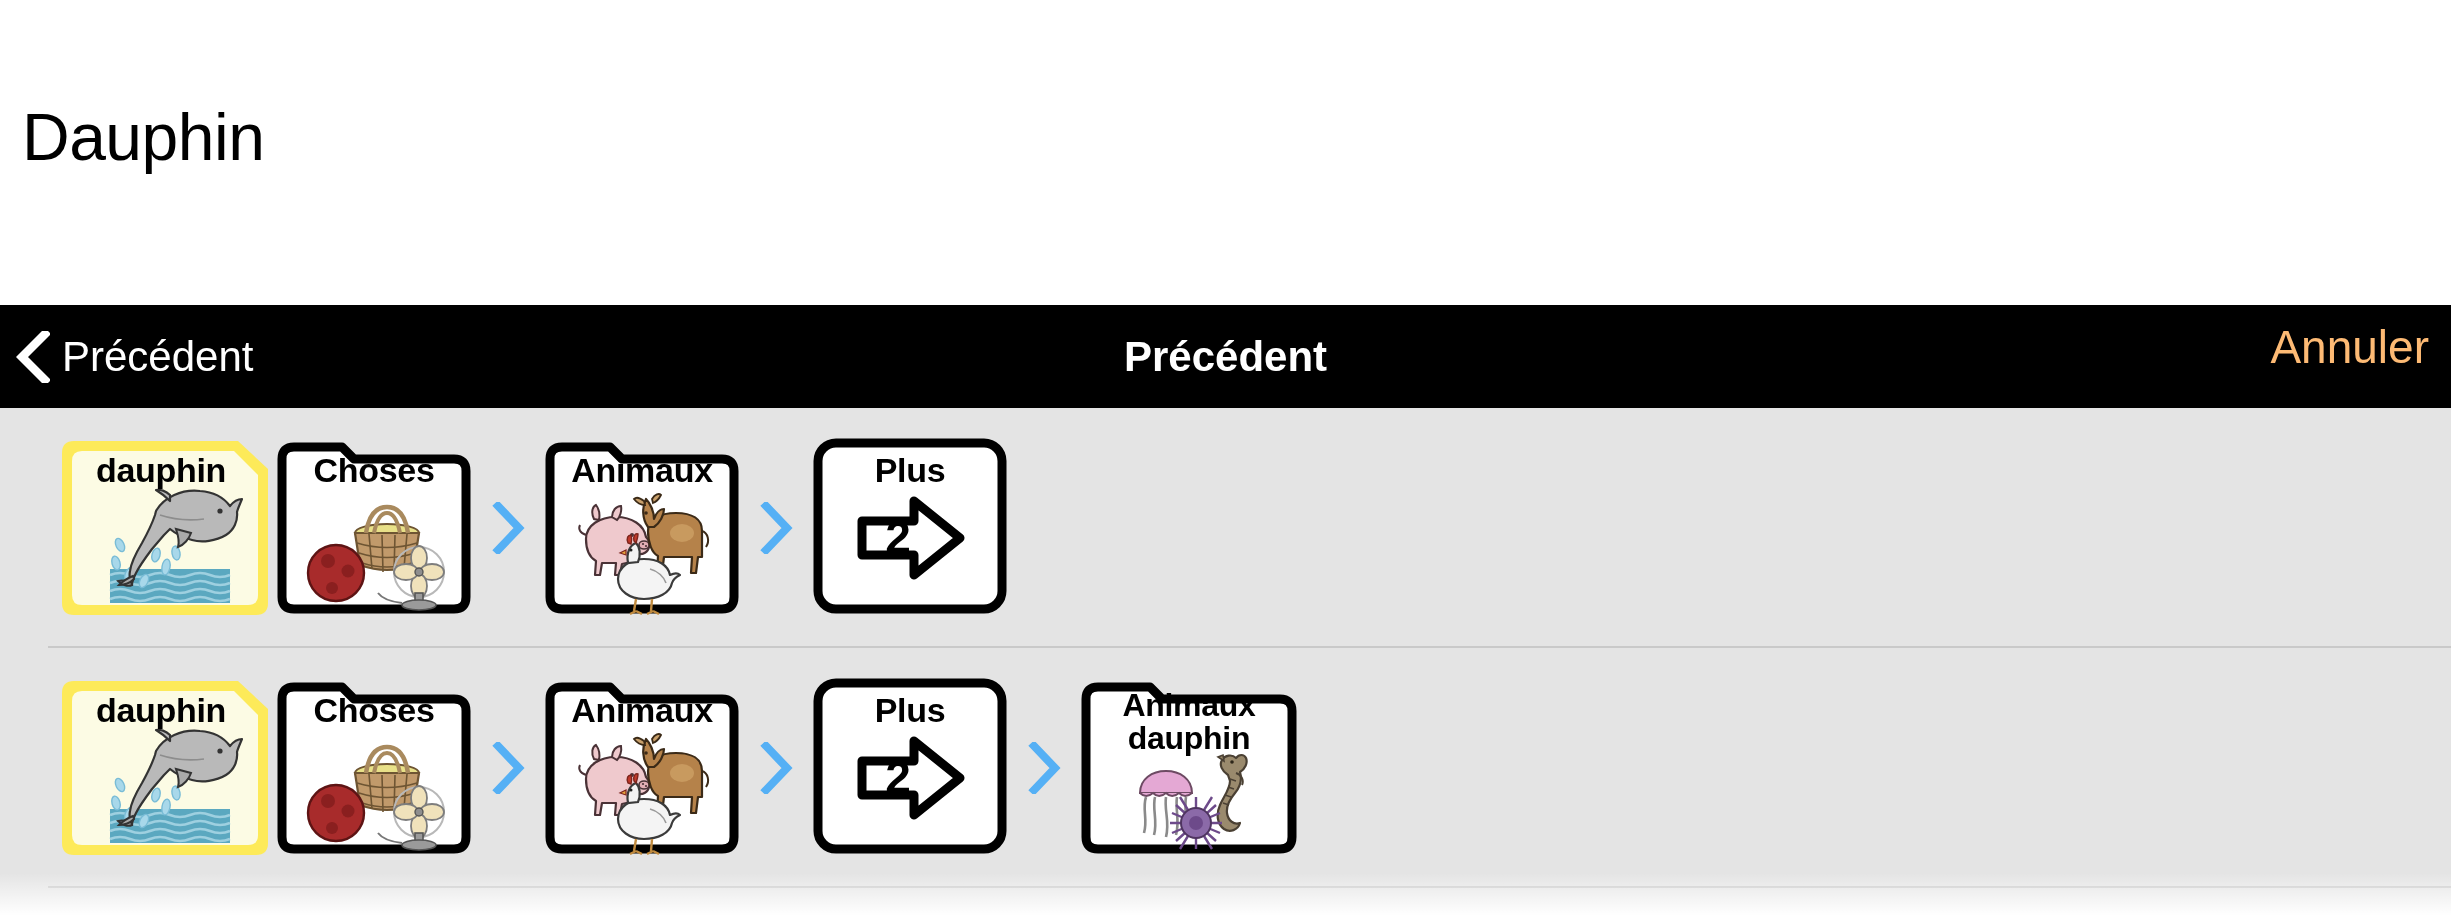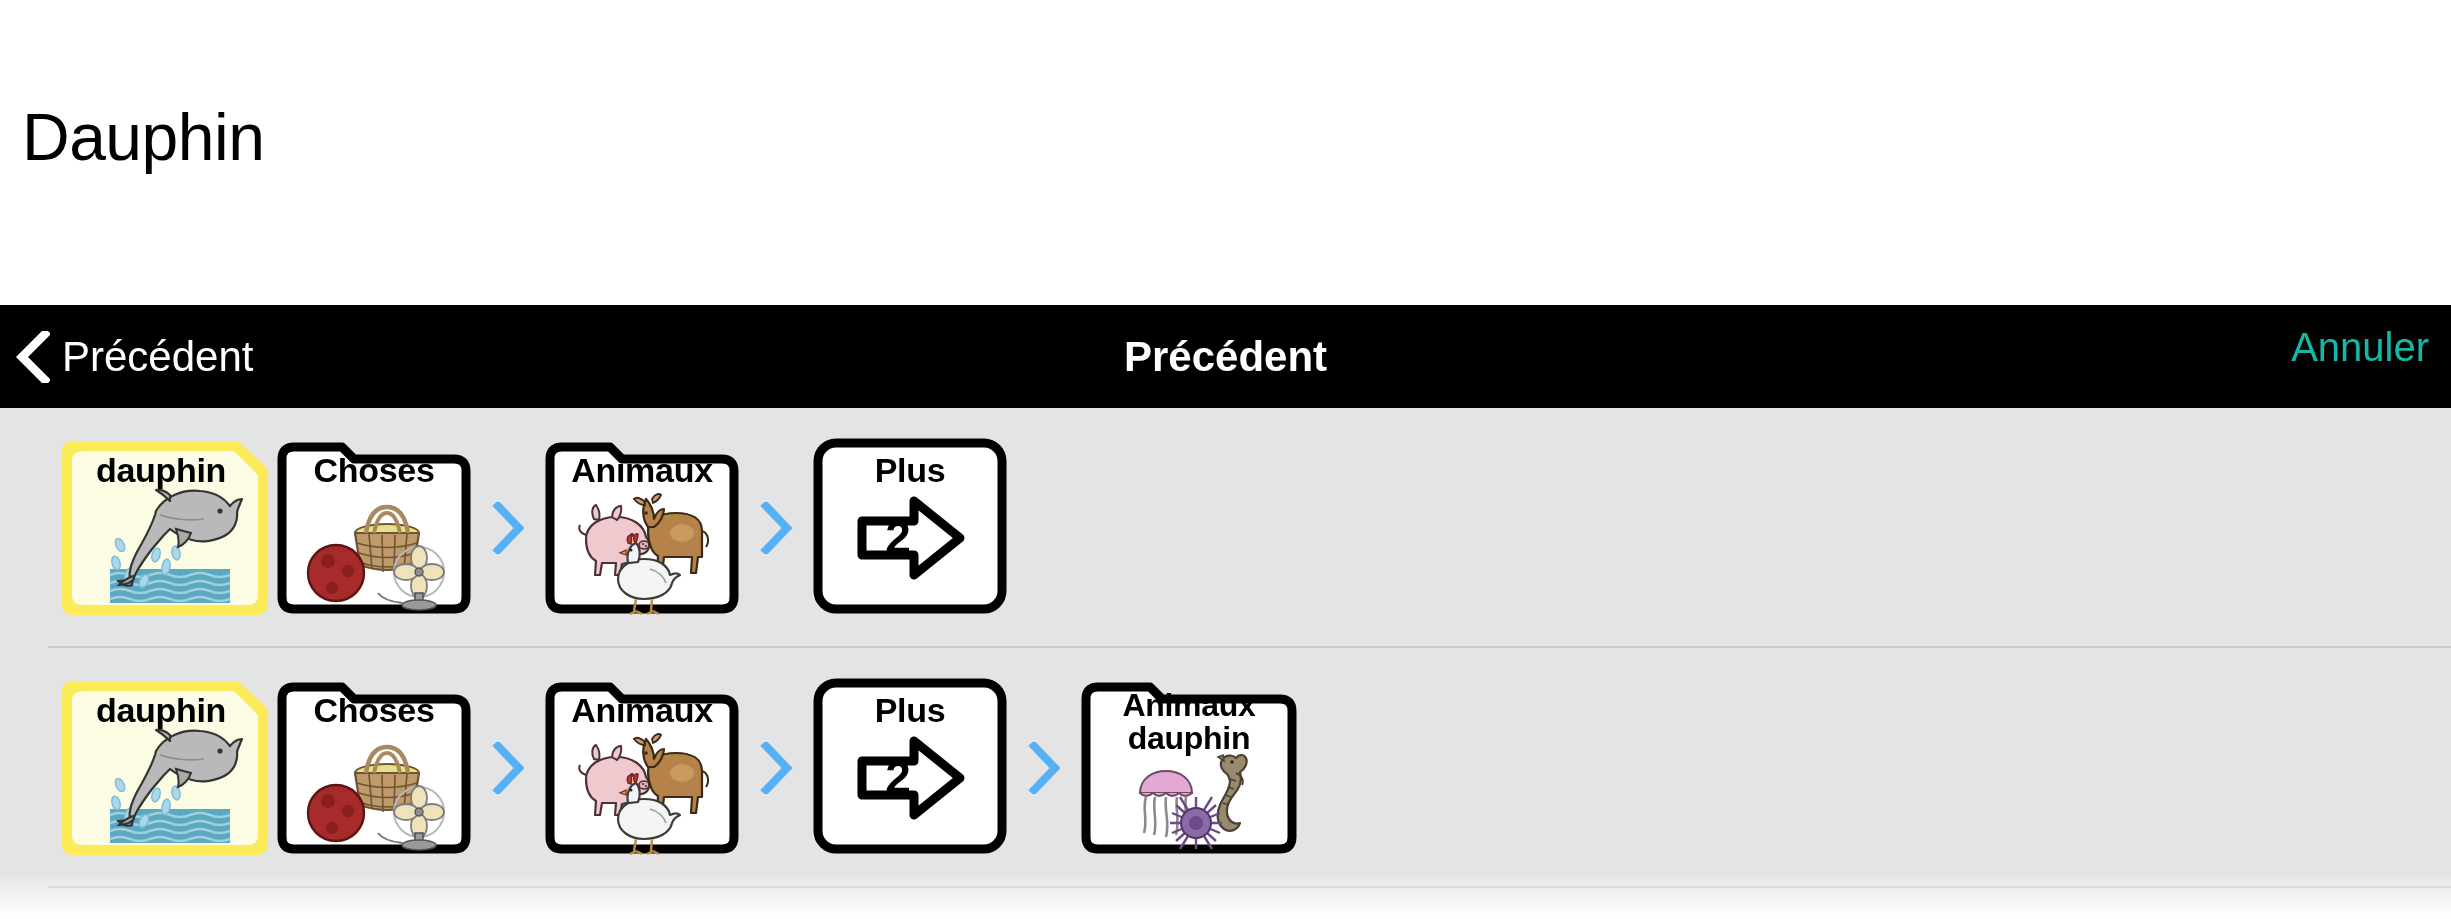--- a/index.html
+++ b/index.html
@@ -51,21 +51,21 @@
   }
   .nav-title {
     position:absolute; left:0; right:0; top:0; height:103px;
     display:flex; align-items:center; justify-content:center;
     color:#ffffff; font-size:42px; font-weight:700; line-height:1;
     pointer-events:none;
   }
   .nav-cancel {
     position:absolute; right: 22px; top:0; height:83px;
     display:flex; align-items:center;
-    color:#14b8a6; font-size:40px; font-weight:400; line-height:1;
+    color:#fdba74; font-size:46px; font-weight:400; line-height:1;
     white-space:nowrap;
   }
 
   
   .results {
     position:absolute; left:0; top:408px; width:2451px; height:511px;
     background:#e4e4e4;
     overflow:hidden;
   }
   .result-row {

